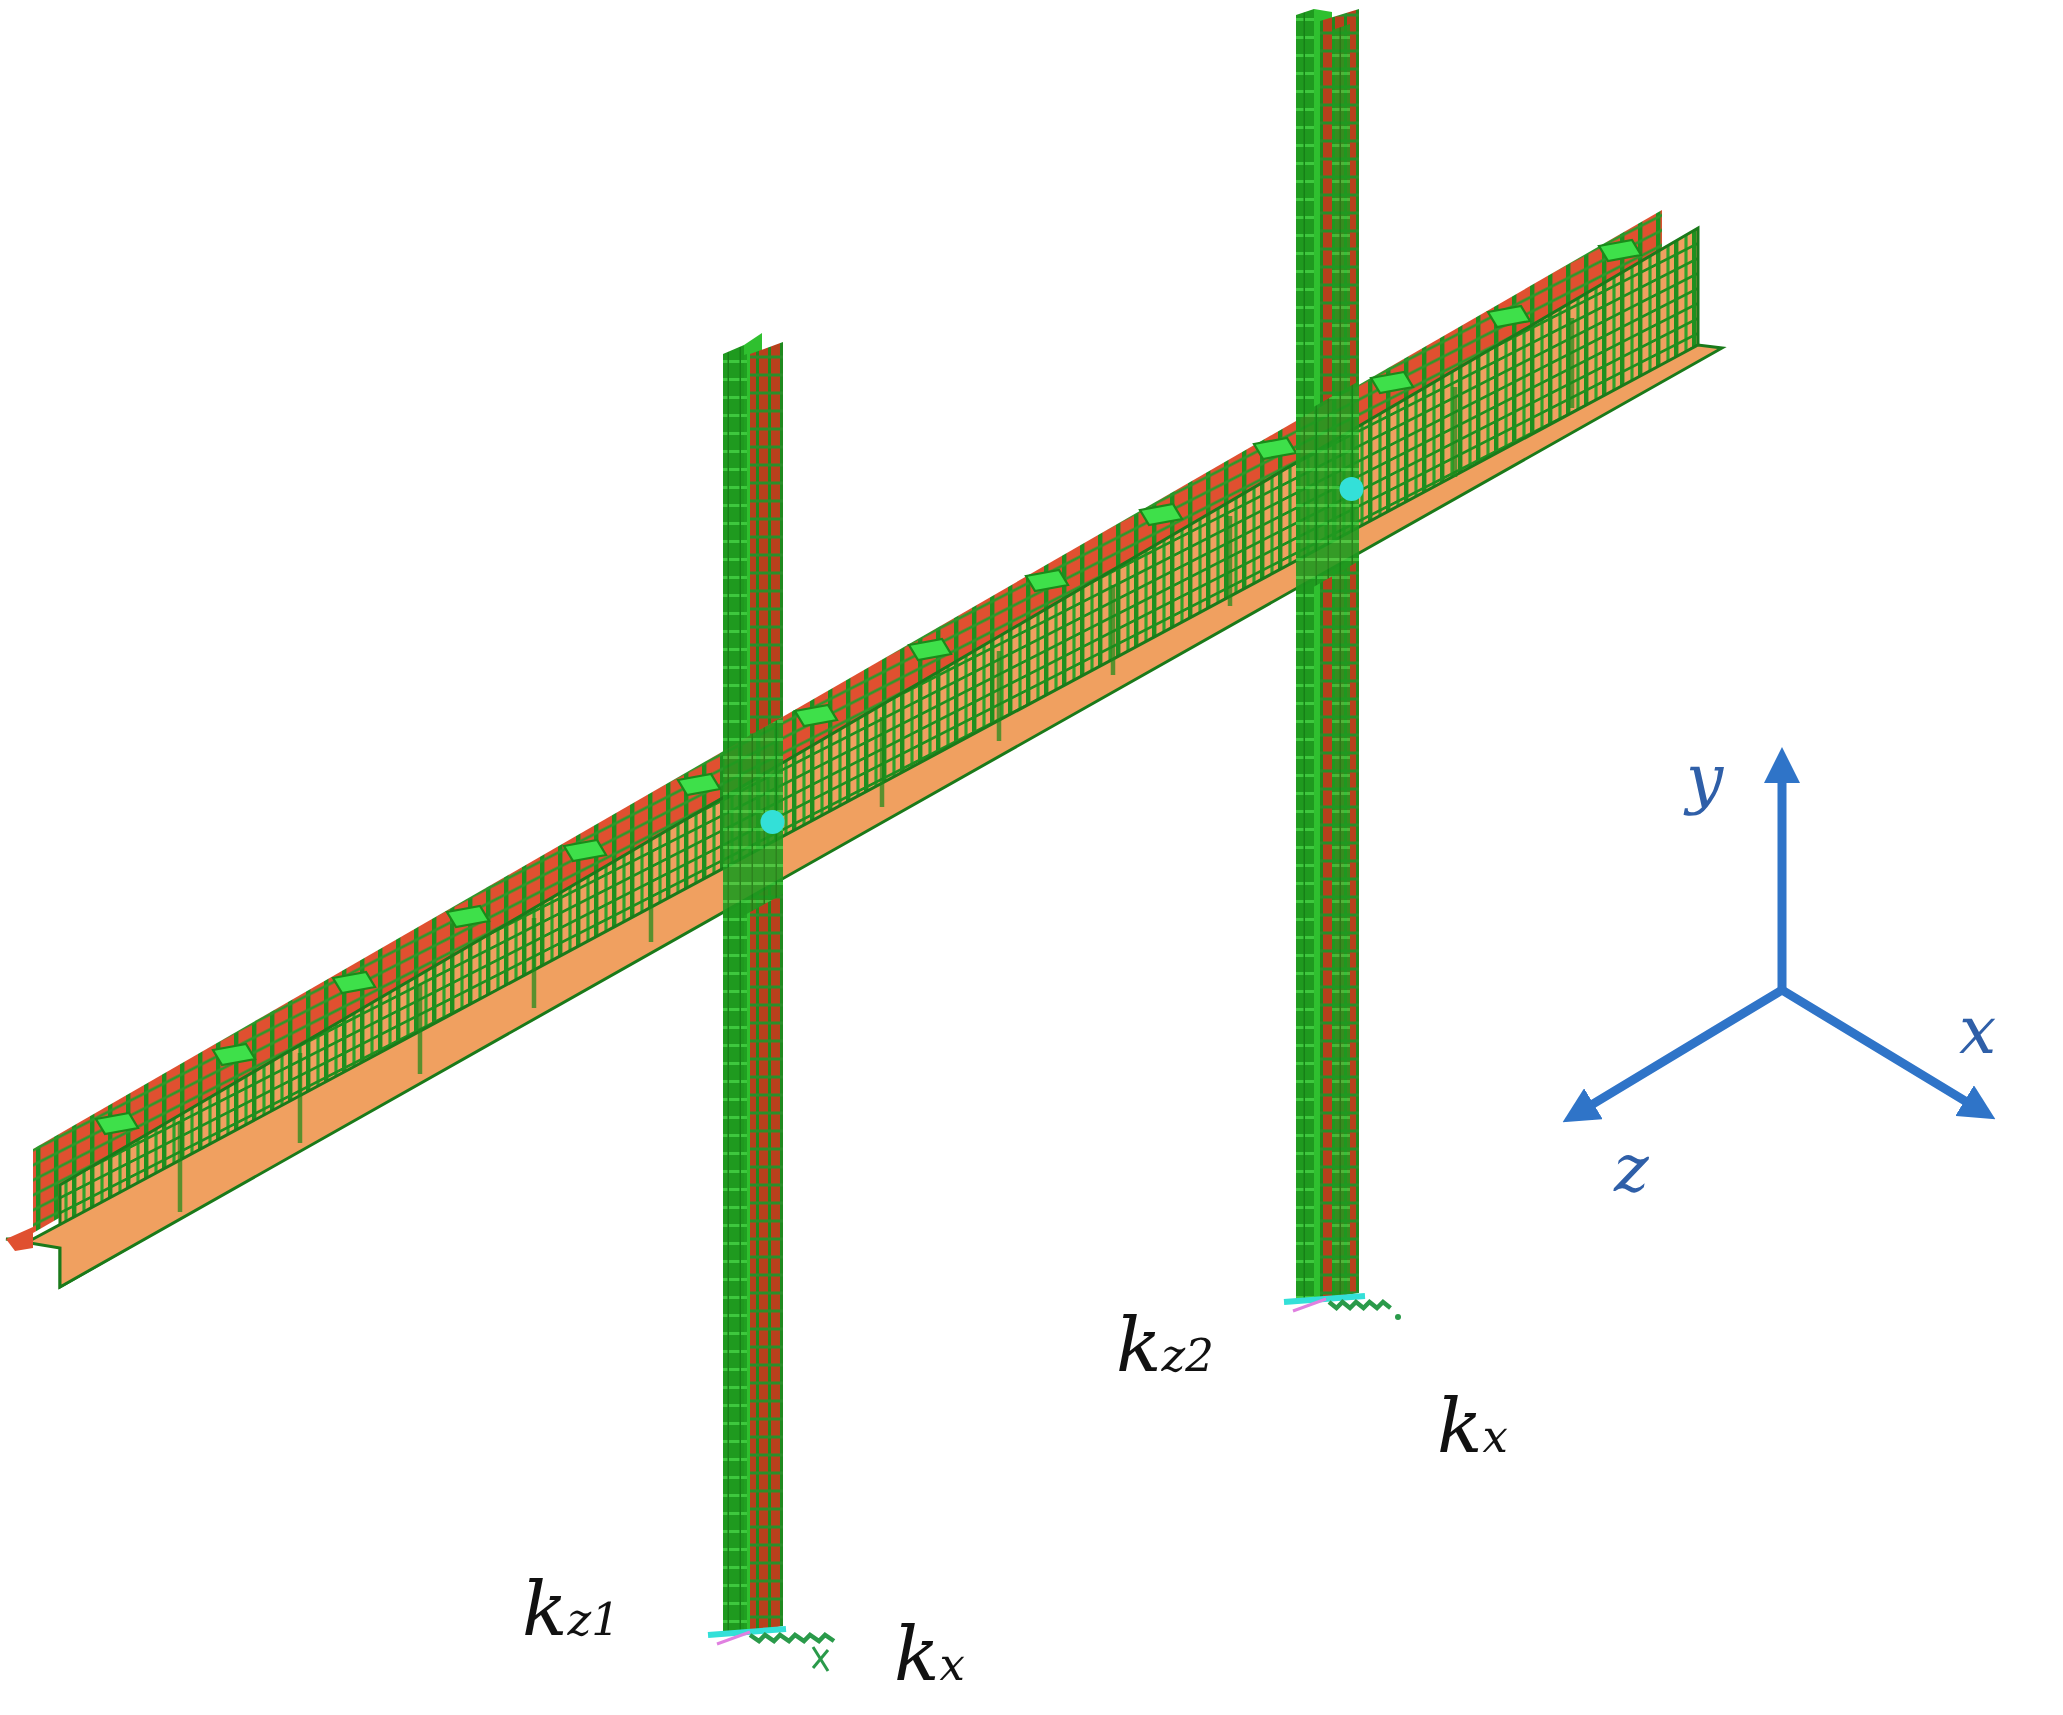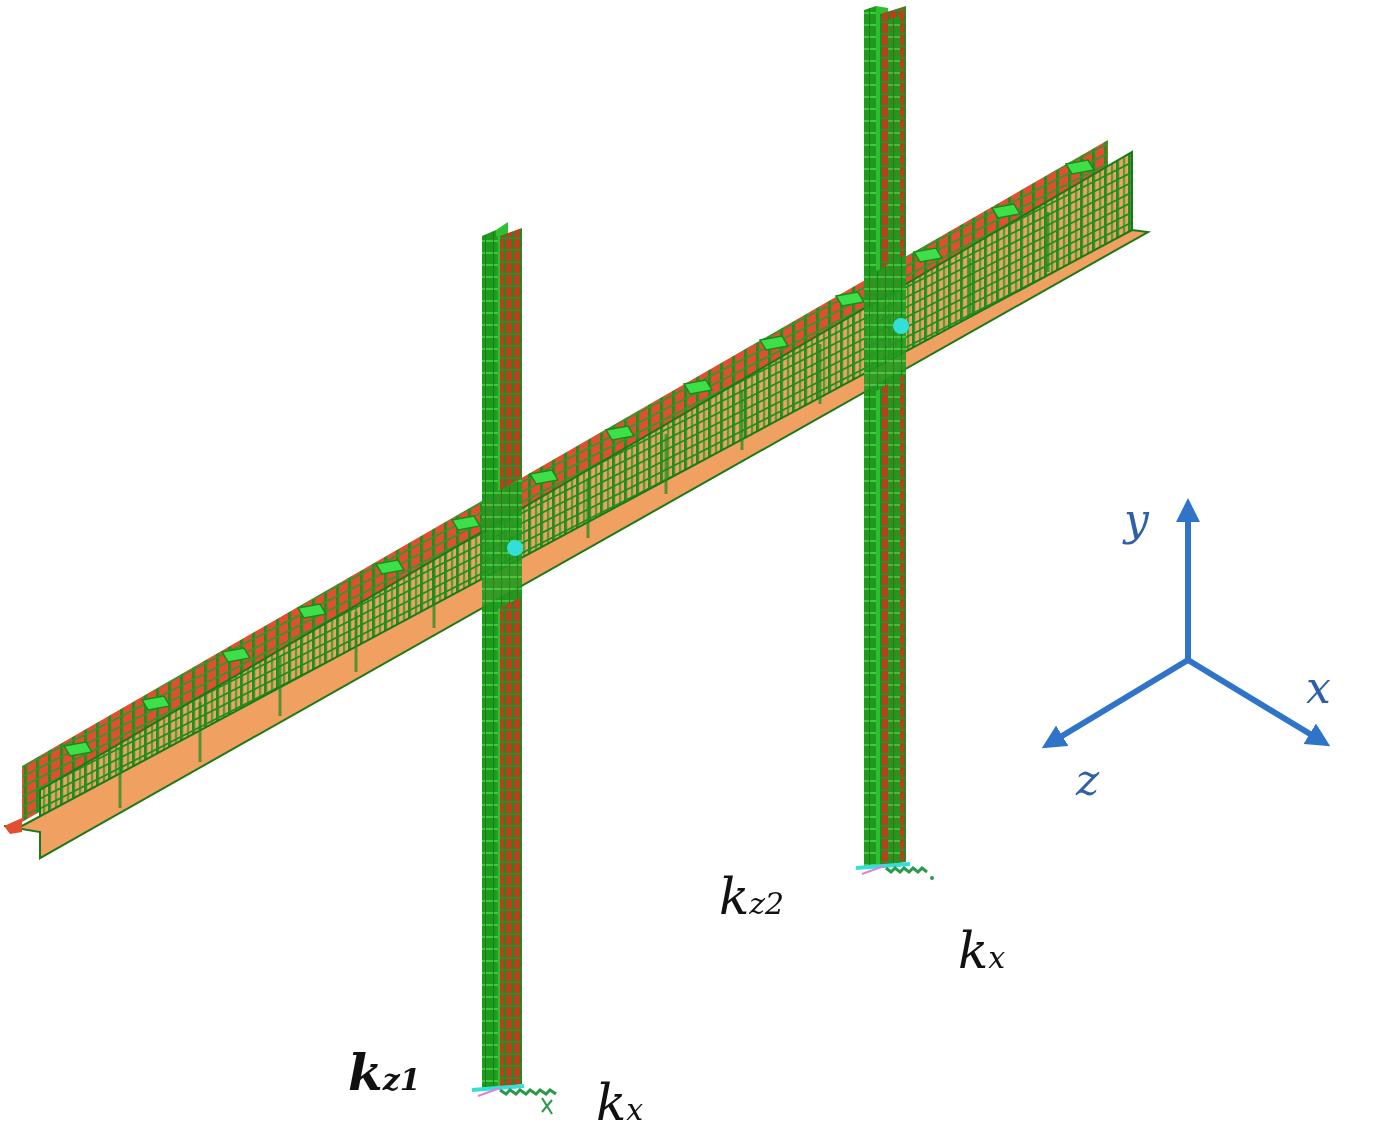--- a/index.html
+++ b/index.html
@@ -137,24 +137,24 @@
     <line x1="1188" y1="660" x2="1188" y2="510" marker-end="url(#arrowBlue)"></line>
     <line x1="1188" y1="660" x2="1320" y2="740" marker-end="url(#arrowBlue)"></line>
     <line x1="1188" y1="660" x2="1052" y2="742" marker-end="url(#arrowBlue)"></line>
   </g>
 </svg>
 
 <div class="axis-label" style="left:1124px; top:498px; color:#2f5fa8;">y</div>
 <div class="axis-label" style="left:1306px; top:666px; color:#2f5fa8;">x</div>
 <div class="axis-label" style="left:1076px; top:758px; color:#2f5fa8;">z</div>
 
-<div class="label" style="left:348px; top:1048px;font-weight:bold;">
+<div class="label" style="left:348px; top:1048px;">
   <span class="main">k</span><span class="sub">z1</span>
 </div>
 <div class="label" style="left:596px; top:1078px;">
   <span class="main">k</span><span class="sub">x</span>
 </div>
-<div class="label" style="left:719px; top:872px;">
+<div class="label" style="left:744px; top:872px;">
   <span class="main">k</span><span class="sub">z2</span>
 </div>
 <div class="label" style="left:958px; top:926px;">
   <span class="main">k</span><span class="sub">x</span>
 </div>
 
 </body></html>

